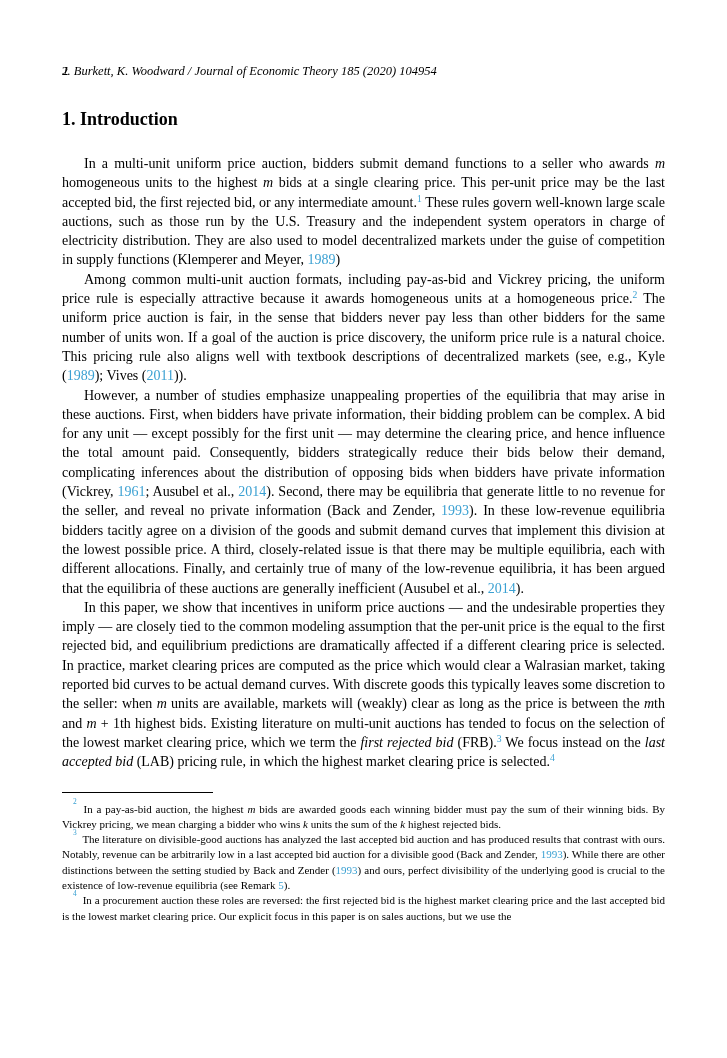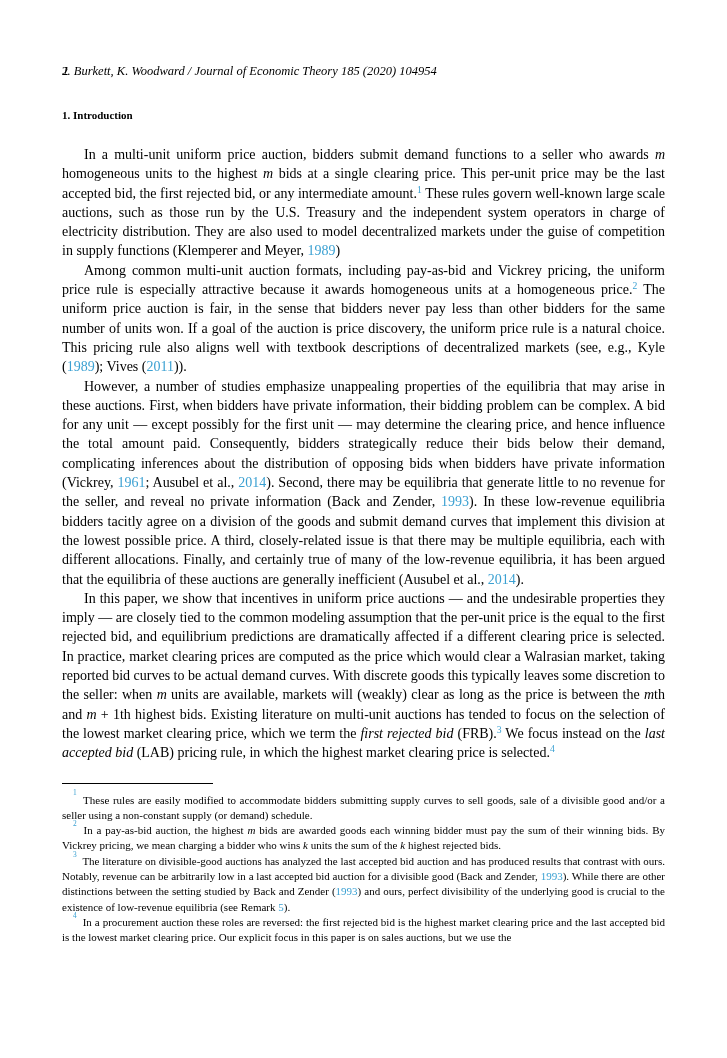--- a/index.html
+++ b/index.html
@@ -9,21 +9,21 @@
     width:727px; height:1058px;
     background:#ffffff; color:#000000;
     font-family:"Liberation Serif", serif;
     padding:64px 62px 40px 62px;
     box-sizing:border-box;
     overflow:hidden;
   }
   .pagehead { position:relative; height:16px; margin-bottom:29px; font-size:12.5px; }
   .pagenum { position:absolute; left:0; top:0; font-style:normal; }
   .runninghead { display:block; text-align:left; font-style:italic; }
-  .sectitle { font-size:11px; font-weight:700; margin:12px 0 24px 0; font-family:"Liberation Serif", serif; }
+  .sectitle { font-size:18px; font-weight:700; margin:12px 0 24px 0; font-family:"Liberation Serif", serif; }
   .bodytext p { margin:0; font-size:14px; line-height:19.3px; text-align:justify; text-indent:22px; }
   .run-plain { }
   .run-italic { font-style:italic; }
   .run-link { color:var(--link-color); }
   .run-suplink { color:var(--link-color); font-size:69%; position:relative; top:-0.5em; line-height:0; }
   .footnotes { margin-top:20px; }
   .fnrule { width:151px; height:0; border-top:1px solid #000000; margin-bottom:9px; }
   .fn { font-size:11px; line-height:15.3px; text-align:justify; text-indent:11px; margin:0; }
   .fnmark { color:var(--link-color); font-size:68%; position:relative; top:-0.45em; margin-right:3px; line-height:0; }
 </style>
@@ -41,19 +41,18 @@
 
   <main class="bodytext">
     <p><span class="run-plain">In a multi-unit uniform price auction, bidders submit demand functions to a seller who awards </span><span class="run-italic">m</span><span class="run-plain"> homogeneous units to the highest </span><span class="run-italic">m</span><span class="run-plain"> bids at a single clearing price. This per-unit price may be the last accepted bid, the first rejected bid, or any intermediate amount.</span><span class="run-suplink">1</span><span class="run-plain"> These rules govern well-known large scale auctions, such as those run by the U.S. Treasury and the independent system operators in charge of electricity distribution. They are also used to model decentralized markets under the guise of competition in supply functions (Klemperer and Meyer, </span><span class="run-link">1989</span><span class="run-plain">)</span></p>
     <p><span class="run-plain">Among common multi-unit auction formats, including pay-as-bid and Vickrey pricing, the uniform price rule is especially attractive because it awards homogeneous units at a homogeneous price.</span><span class="run-suplink">2</span><span class="run-plain"> The uniform price auction is fair, in the sense that bidders never pay less than other bidders for the same number of units won. If a goal of the auction is price discovery, the uniform price rule is a natural choice. This pricing rule also aligns well with textbook descriptions of decentralized markets (see, e.g., Kyle (</span><span class="run-link">1989</span><span class="run-plain">); Vives (</span><span class="run-link">2011</span><span class="run-plain">)).</span></p>
     <p><span class="run-plain">However, a number of studies emphasize unappealing properties of the equilibria that may arise in these auctions. First, when bidders have private information, their bidding problem can be complex. A bid for any unit — except possibly for the first unit — may determine the clearing price, and hence influence the total amount paid. Consequently, bidders strategically reduce their bids below their demand, complicating inferences about the distribution of opposing bids when bidders have private information (Vickrey, </span><span class="run-link">1961</span><span class="run-plain">; Ausubel et al., </span><span class="run-link">2014</span><span class="run-plain">). Second, there may be equilibria that generate little to no revenue for the seller, and reveal no private information (Back and Zender, </span><span class="run-link">1993</span><span class="run-plain">). In these low-revenue equilibria bidders tacitly agree on a division of the goods and submit demand curves that implement this division at the lowest possible price. A third, closely-related issue is that there may be multiple equilibria, each with different allocations. Finally, and certainly true of many of the low-revenue equilibria, it has been argued that the equilibria of these auctions are generally inefficient (Ausubel et al., </span><span class="run-link">2014</span><span class="run-plain">).</span></p>
     <p><span class="run-plain">In this paper, we show that incentives in uniform price auctions — and the undesirable properties they imply — are closely tied to the common modeling assumption that the per-unit price is the equal to the first rejected bid, and equilibrium predictions are dramatically affected if a different clearing price is selected. In practice, market clearing prices are computed as the price which would clear a Walrasian market, taking reported bid curves to be actual demand curves. With discrete goods this typically leaves some discretion to the seller: when </span><span class="run-italic">m</span><span class="run-plain"> units are available, markets will (weakly) clear as long as the price is between the </span><span class="run-italic">m</span><span class="run-plain">th and </span><span class="run-italic">m</span><span class="run-plain"> + 1th highest bids. Existing literature on multi-unit auctions has tended to focus on the selection of the lowest market clearing price, which we term the </span><span class="run-italic">first rejected bid</span><span class="run-plain"> (FRB).</span><span class="run-suplink">3</span><span class="run-plain"> We focus instead on the </span><span class="run-italic">last accepted bid</span><span class="run-plain"> (LAB) pricing rule, in which the highest market clearing price is selected.</span><span class="run-suplink">4</span></p>
   </main>
 
   <footer class="footnotes">
     <div class="fnrule"></div>
-    <p class="fn"><sup class="fnmark">1</sup><span class="run-plain"> These rules are easily modified to accommodate bidders submitting supply curves to sell goods, sale of a divisible good and/or a seller using a non-constant supply (or demand) schedule.</span></p>
     <p class="fn"><sup class="fnmark">2</sup><span class="run-plain"> In a pay-as-bid auction, the highest </span><span class="run-italic">m</span><span class="run-plain"> bids are awarded goods each winning bidder must pay the sum of their winning bids. By Vickrey pricing, we mean charging a bidder who wins </span><span class="run-italic">k</span><span class="run-plain"> units the sum of the </span><span class="run-italic">k</span><span class="run-plain"> highest rejected bids.</span></p>
     <p class="fn"><sup class="fnmark">3</sup><span class="run-plain"> The literature on divisible-good auctions has analyzed the last accepted bid auction and has produced results that contrast with ours. Notably, revenue can be arbitrarily low in a last accepted bid auction for a divisible good (Back and Zender, </span><span class="run-link">1993</span><span class="run-plain">). While there are other distinctions between the setting studied by Back and Zender (</span><span class="run-link">1993</span><span class="run-plain">) and ours, perfect divisibility of the underlying good is crucial to the existence of low-revenue equilibria (see Remark </span><span class="run-link">5</span><span class="run-plain">).</span></p>
     <p class="fn"><sup class="fnmark">4</sup><span class="run-plain"> In a procurement auction these roles are reversed: the first rejected bid is the highest market clearing price and the last accepted bid is the lowest market clearing price. Our explicit focus in this paper is on sales auctions, but we use the</span></p>
   </footer>
 
 </div>
 
 </body></html>

